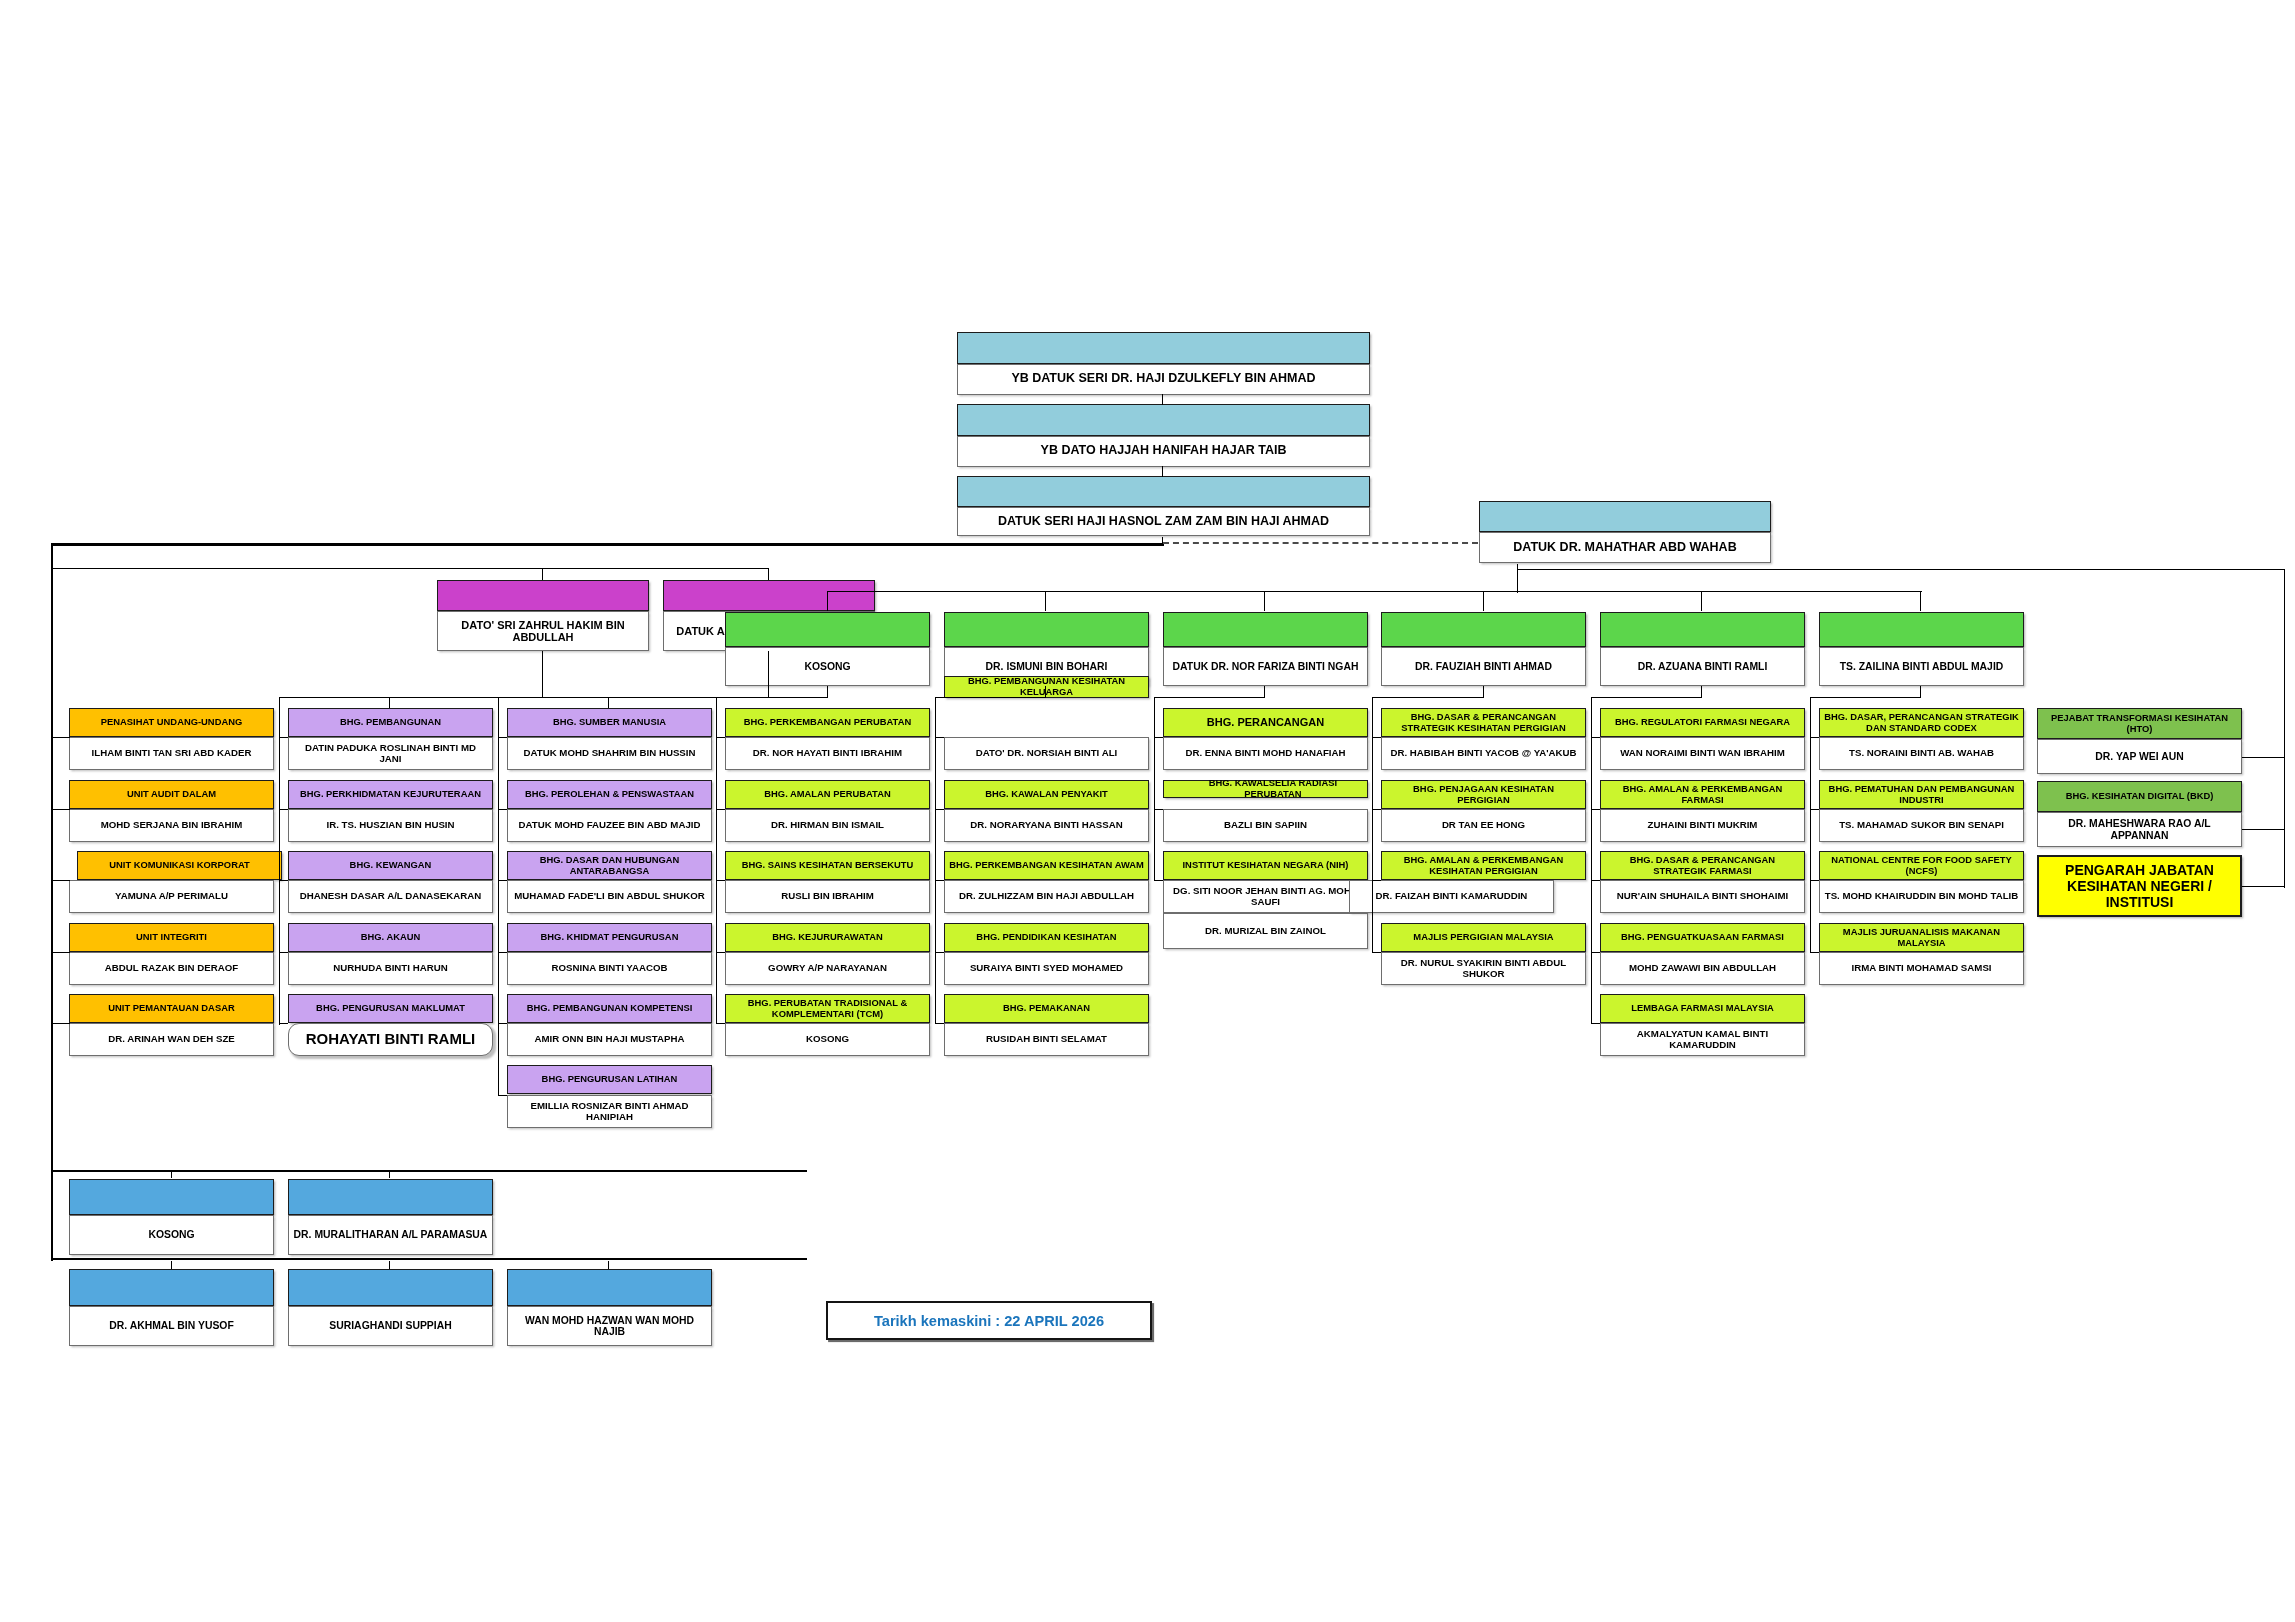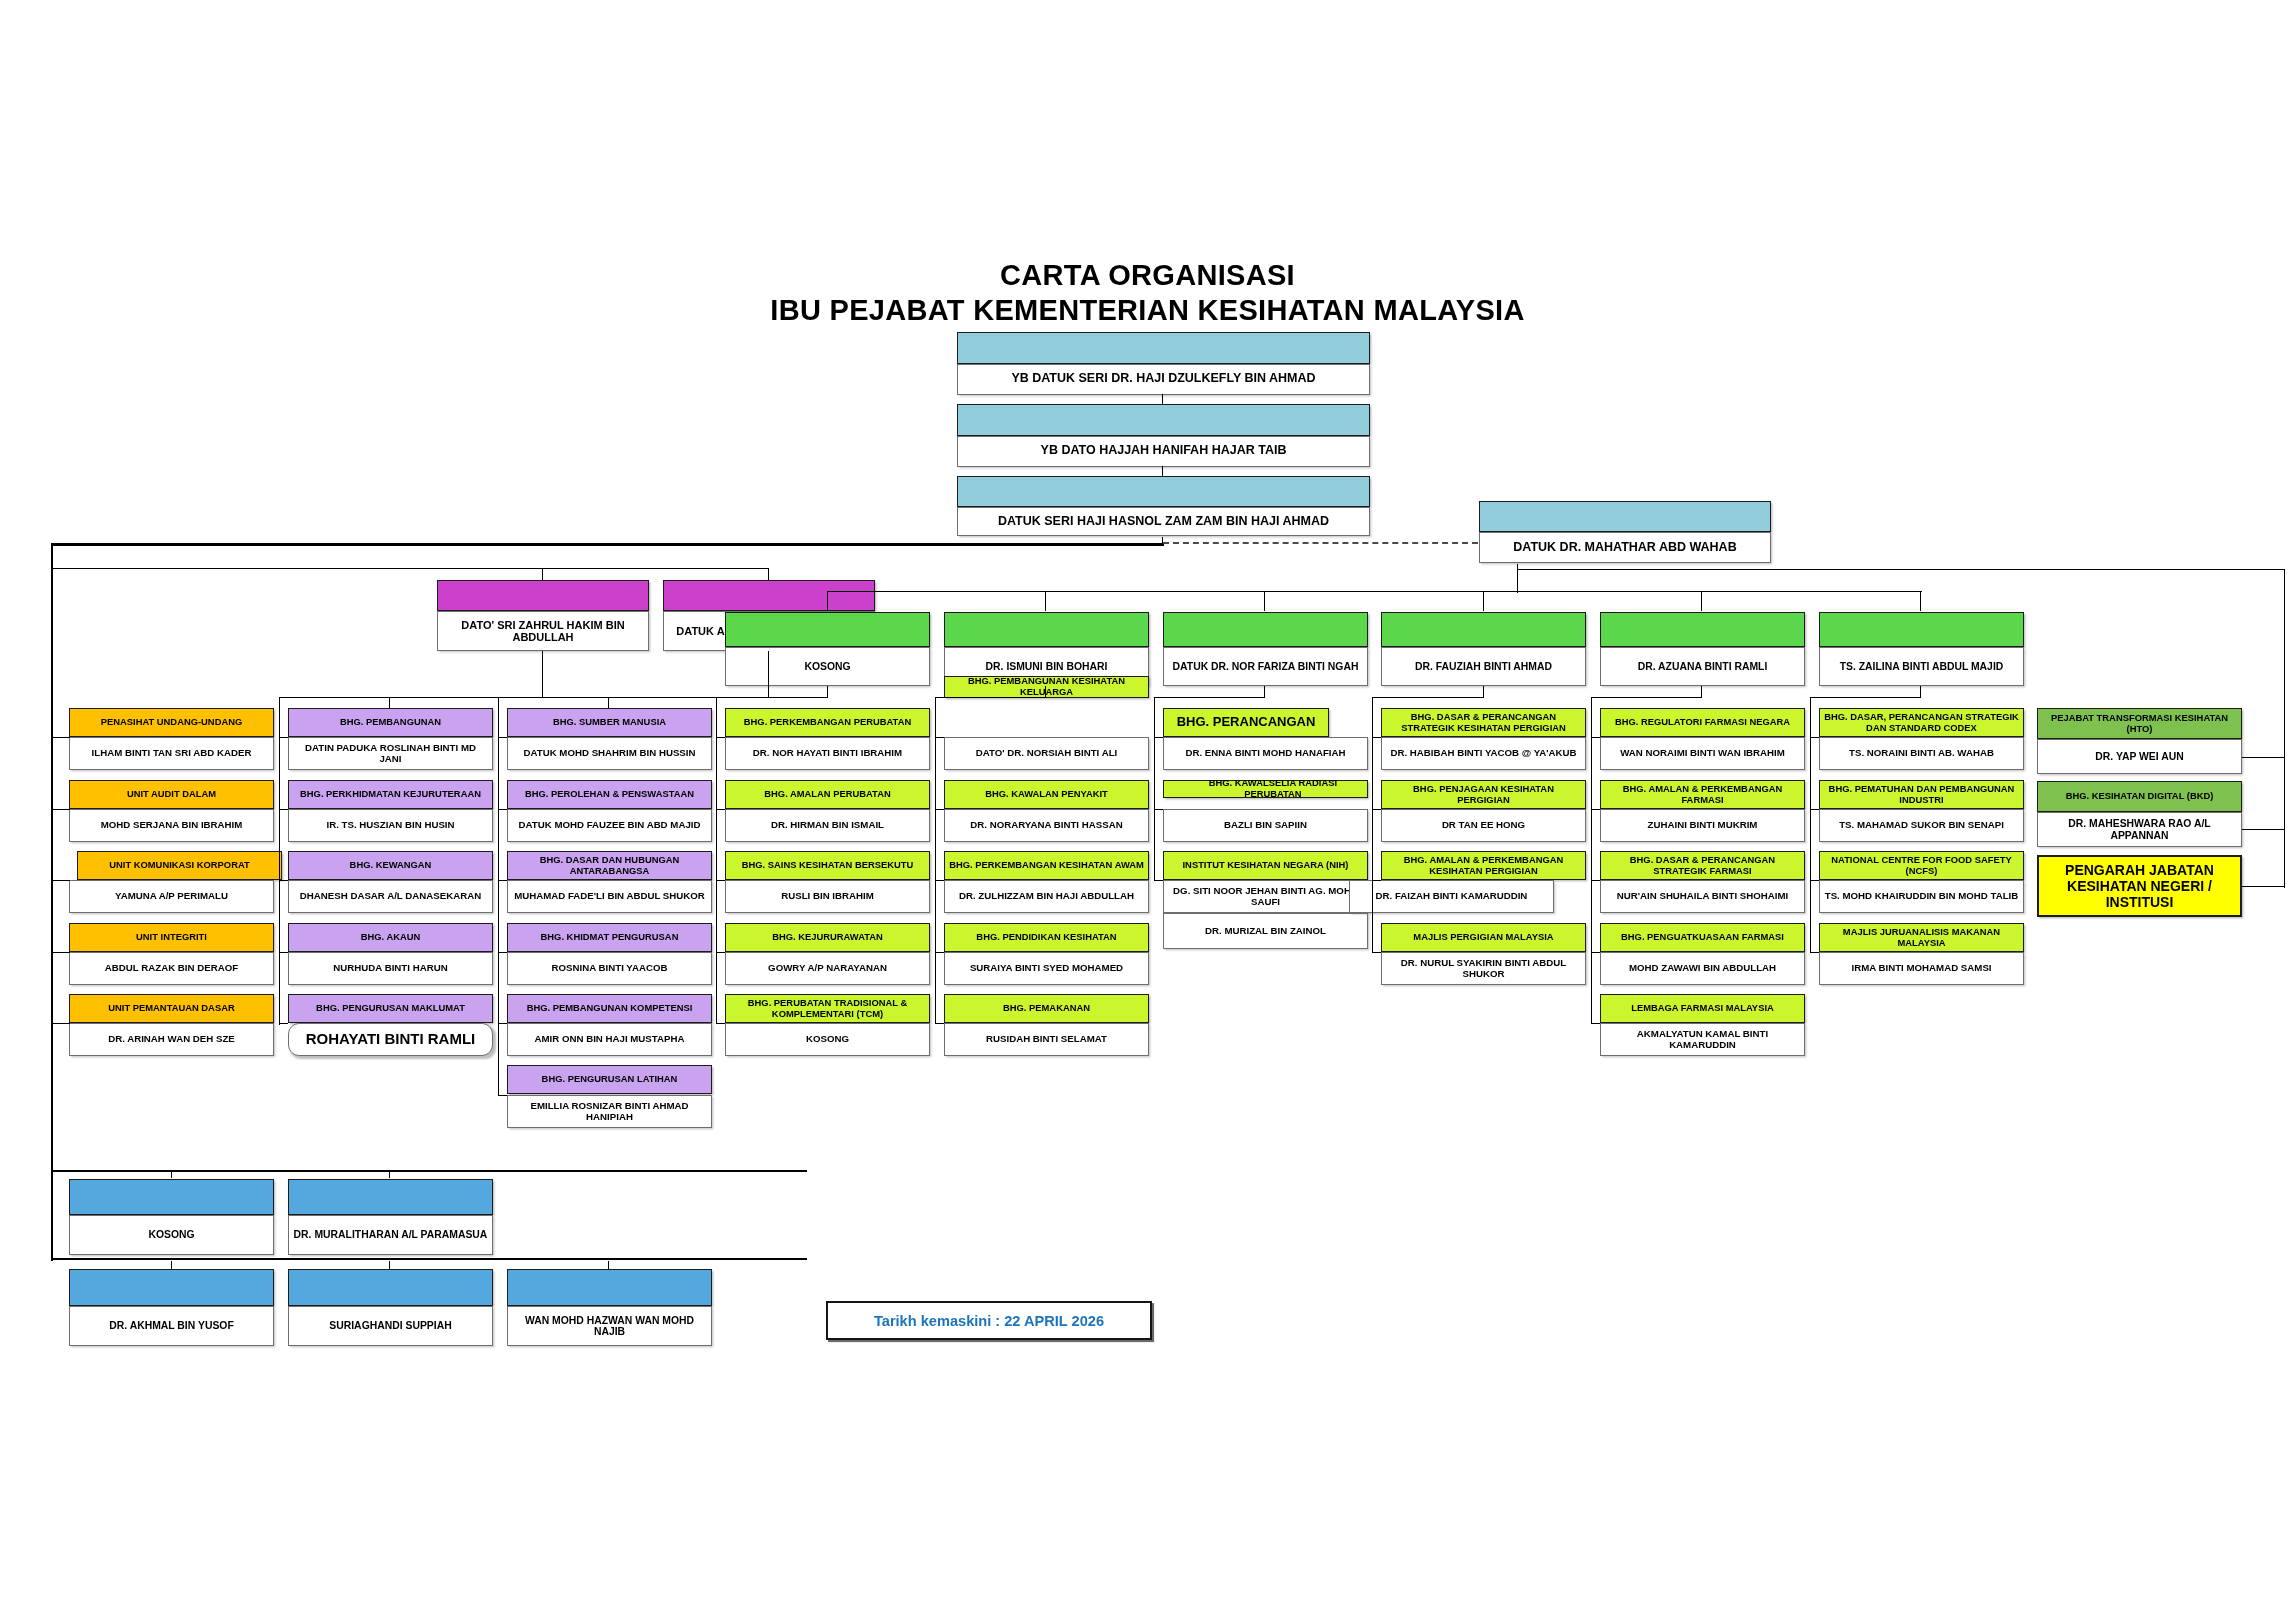--- a/index.html
+++ b/index.html
@@ -34,24 +34,20 @@
   .datebox{
     position:absolute;box-sizing:border-box;border:2.8px solid #141414;background:#ffffff;
     display:flex;align-items:center;justify-content:center;text-align:center;
     font-weight:bold;box-shadow:2.1px 2.1px 0 rgba(70,70,70,0.8);
   }
 </style>
 </head>
 <body>
 
 <div id="canvas">
-  <div class="chart-title">
-    <div>CARTA ORGANISASI</div>
-    <div>IBU PEJABAT KEMENTERIAN KESIHATAN MALAYSIA</div>
-  </div>
 
   <div id="chart">
       <div>
         <div class="unit-hdr" style="left: 957px; top: 332px; width: 413px; height: 32px; background: rgb(146, 205, 220); font-size: 11.8px;"></div>
         <div class="unit-nm" style="left: 957px; top: 364px; width: 413px; height: 30.5px; font-size: 12.5px;">YB DATUK SERI DR. HAJI DZULKEFLY BIN AHMAD</div>
       </div>
       <div>
         <div class="unit-hdr" style="left: 957px; top: 404px; width: 413px; height: 32px; background: rgb(146, 205, 220); font-size: 11.8px;"></div>
         <div class="unit-nm" style="left: 957px; top: 436px; width: 413px; height: 30.5px; font-size: 12.5px;">YB DATO HAJJAH HANIFAH HAJAR TAIB</div>
       </div>
@@ -193,21 +189,21 @@
       </div>
       <div>
         <div class="unit-hdr" style="left: 944px; top: 923px; width: 205px; height: 29px; background: rgb(203, 245, 45); font-size: 9.4px;">BHG. PENDIDIKAN KESIHATAN</div>
         <div class="unit-nm" style="left: 944px; top: 952px; width: 205px; height: 33px; font-size: 9.7px;">SURAIYA BINTI SYED MOHAMED</div>
       </div>
       <div>
         <div class="unit-hdr" style="left: 944px; top: 994px; width: 205px; height: 29px; background: rgb(203, 245, 45); font-size: 9.4px;">BHG. PEMAKANAN</div>
         <div class="unit-nm" style="left: 944px; top: 1023px; width: 205px; height: 33px; font-size: 9.7px;">RUSIDAH BINTI SELAMAT</div>
       </div>
       <div>
-        <div class="unit-hdr" style="left: 1163px; top: 708px; width: 166px; height: 29px; background: rgb(203, 245, 45); font-size: 13px;">BHG. PERANCANGAN</div>
+        <div class="unit-hdr" style="left: 1163px; top: 708px; width: 205px; height: 29px; background: rgb(203, 245, 45); font-size: 11px;">BHG. PERANCANGAN</div>
         <div class="unit-nm" style="left: 1163px; top: 737px; width: 205px; height: 33px; font-size: 9.7px;">DR. ENNA BINTI MOHD HANAFIAH</div>
       </div>
       <div>
         <div class="unit-hdr" style="left: 1163px; top: 780px; width: 205px; height: 18px; background: rgb(203, 245, 45); font-size: 9.4px; padding-left: 19px;">BHG. KAWALSELIA RADIASI PERUBATAN</div>
         <div class="unit-nm" style="left: 1163px; top: 809px; width: 205px; height: 33px; font-size: 9.7px;">BAZLI BIN SAPIIN</div>
       </div>
       <div>
         <div class="unit-hdr" style="left: 1163px; top: 851px; width: 205px; height: 29px; background: rgb(203, 245, 45); font-size: 9.4px;">INSTITUT KESIHATAN NEGARA (NIH)</div>
         <div class="unit-nm" style="left: 1163px; top: 880px; width: 205px; height: 33px; font-size: 9.7px;">DG. SITI NOOR JEHAN BINTI AG. MOHD SAUFI</div>
         <div class="unit-nm" style="left: 1163px; top: 913px; width: 205px; height: 36px; font-size: 9.7px;">DR. MURIZAL BIN ZAINOL</div>

